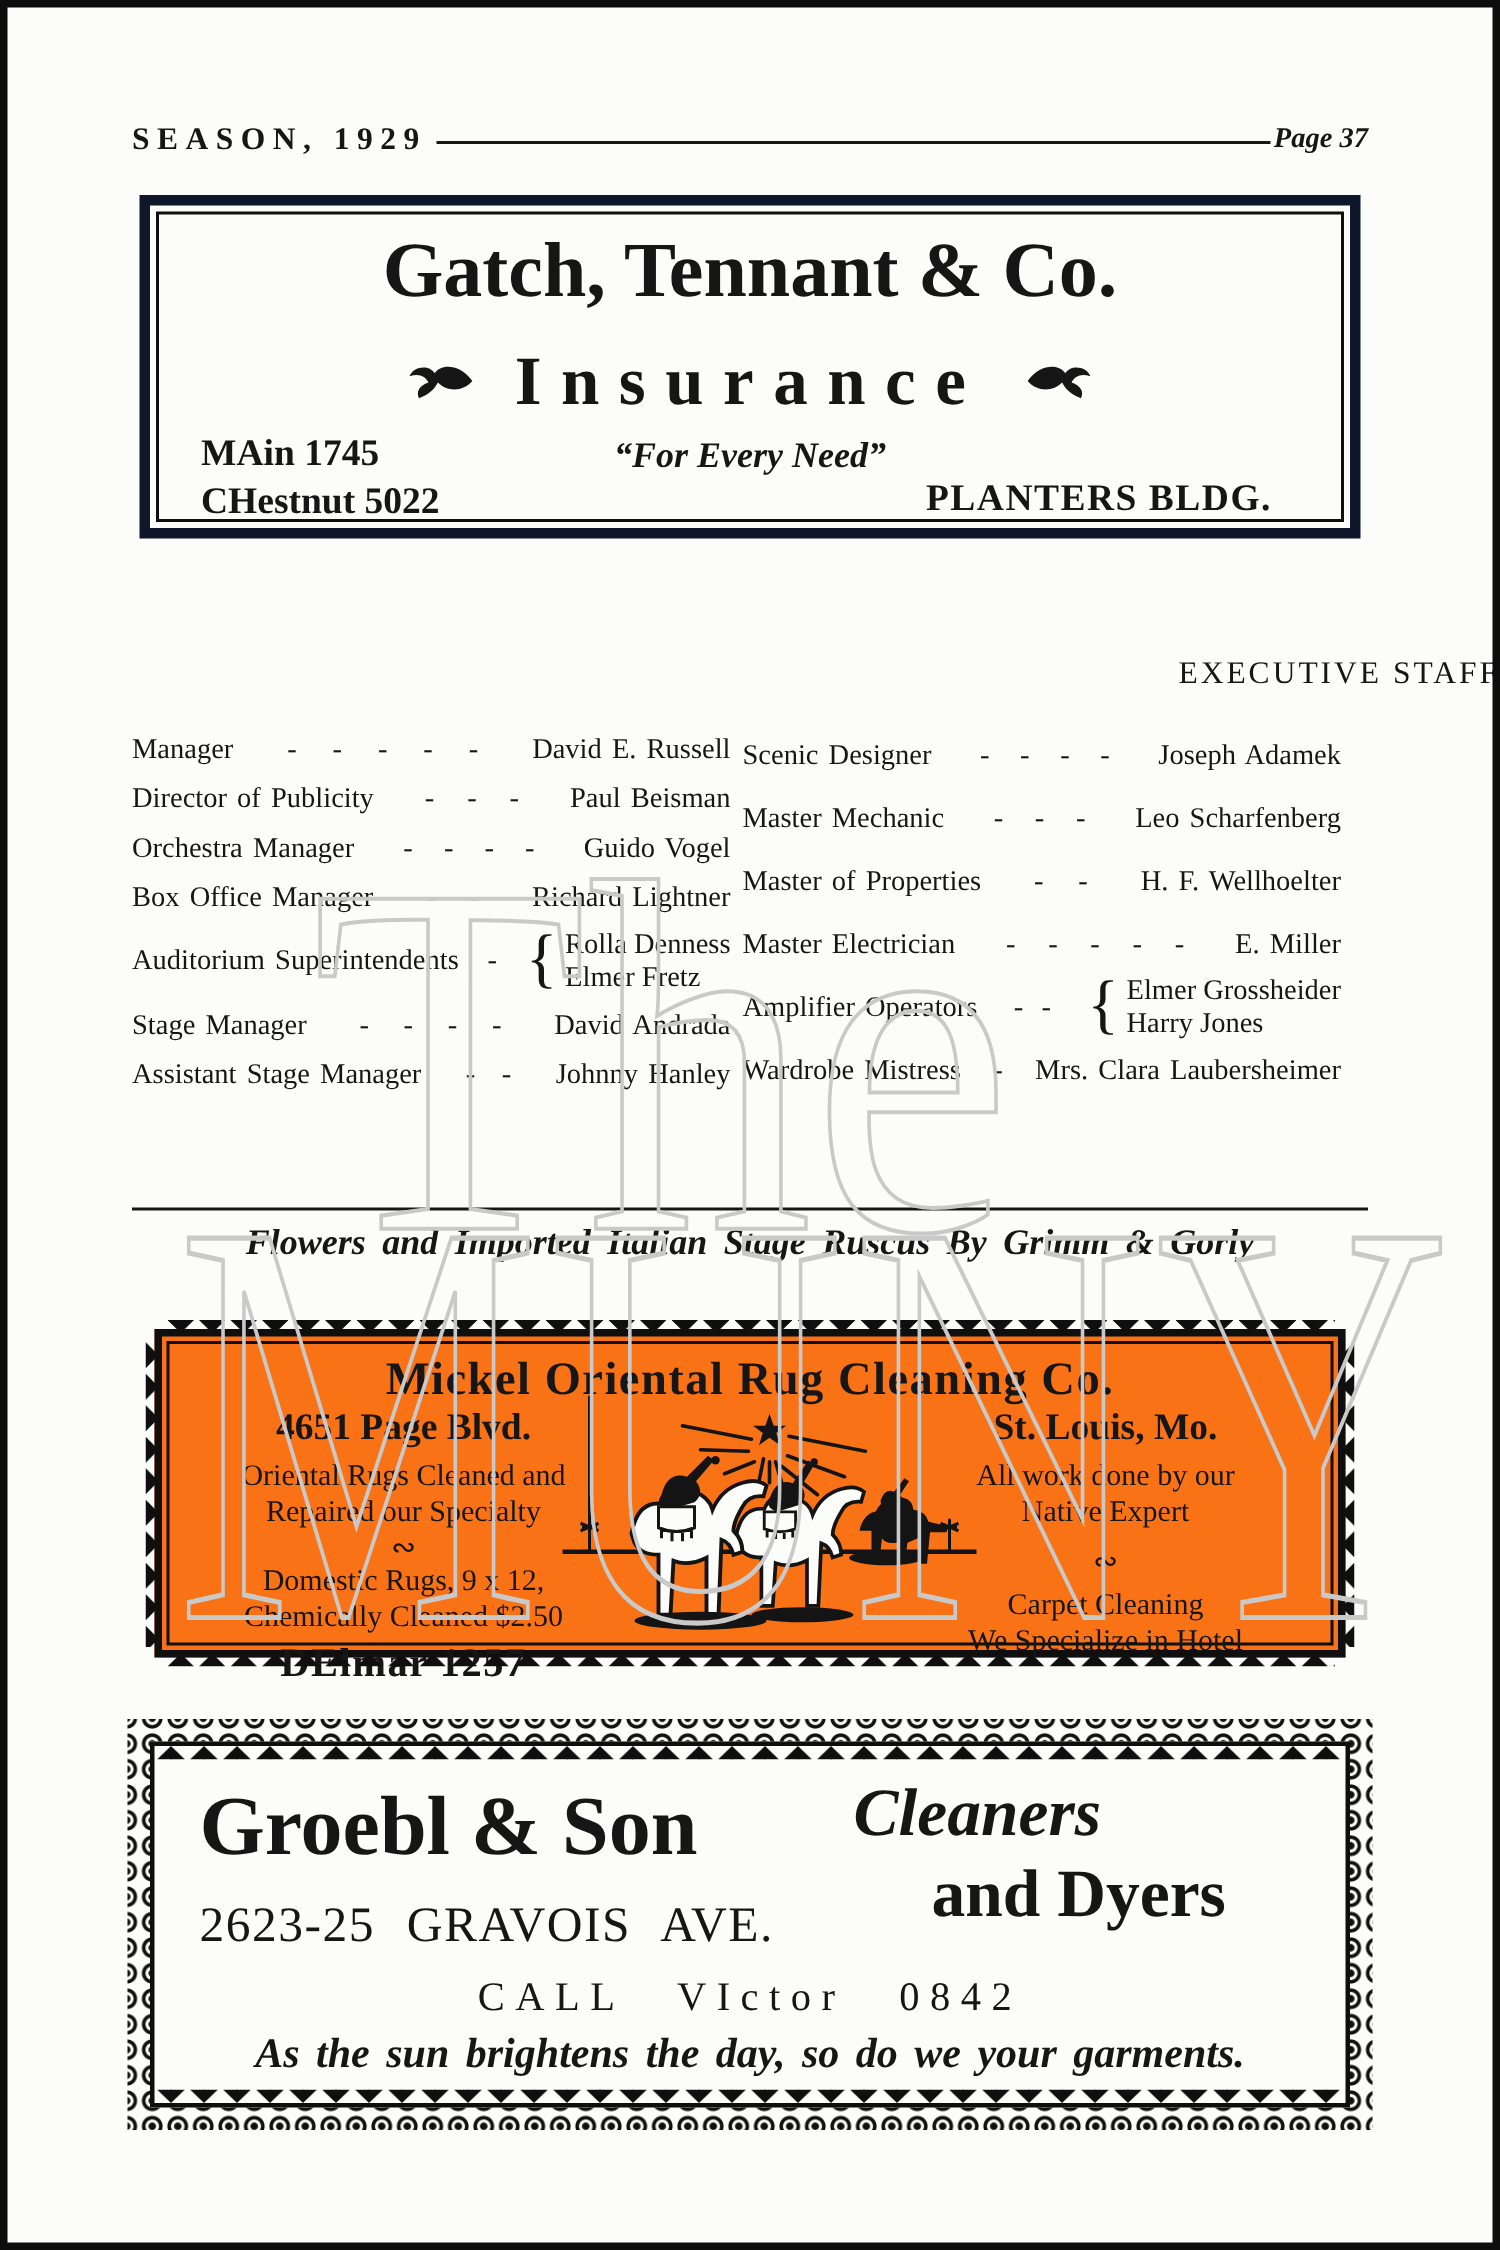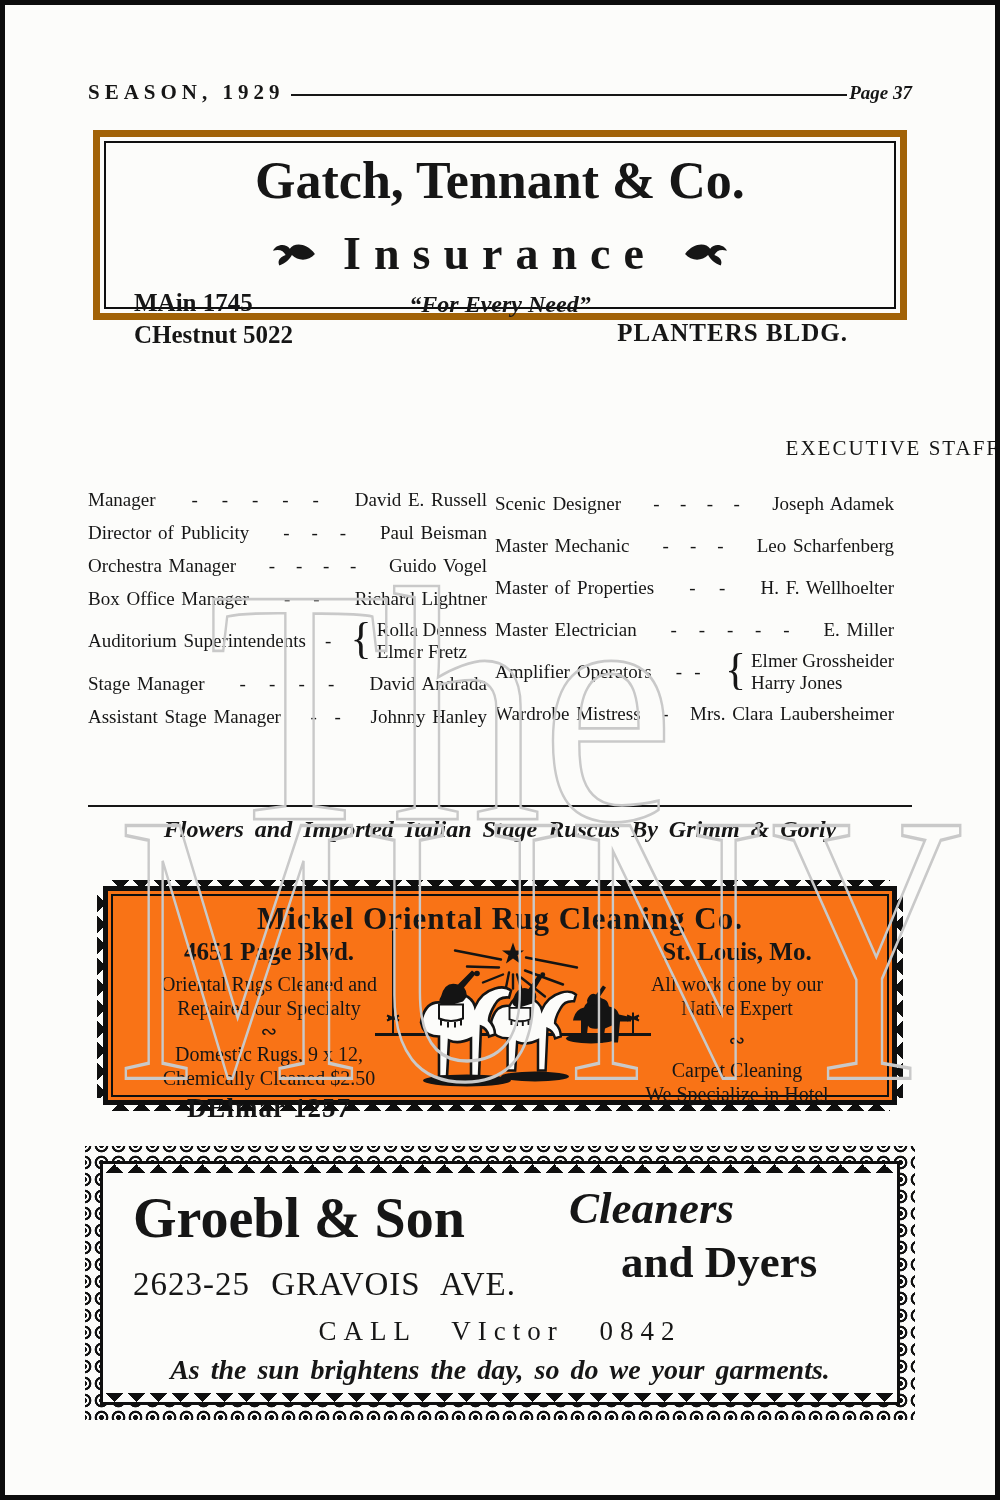--- a/index.html
+++ b/index.html
@@ -10,22 +10,22 @@
   }
   .frame{position:absolute;inset:0;border:5px solid #0d0d0d;pointer-events:none;z-index:3;}
 
   
   .hdr{position:absolute;top:80px;left:88px;width:824px;display:flex;align-items:center;z-index:2;}
   .hdr-season{font-size:21px;font-weight:700;letter-spacing:5px;white-space:nowrap;}
   .hdr-rule{flex:1;height:2px;background:#161616;margin:4px 2px 0 6px;}
   .hdr-page{font-size:19px;font-weight:700;font-style:italic;white-space:nowrap;}
 
   
-  .gatch{position:absolute;top:130px;left:93px;width:814px;height:190px;
-    border:7px solid #a16207;padding:4px;box-sizing:border-box;z-index:2;background:#fcfcfa;}
+  .gatch{position:absolute;top:130px;left:93px;width:814px;height:229px;
+    border:7px solid #0f172a;padding:4px;box-sizing:border-box;z-index:2;background:#fcfcfa;}
   .gatch-in{position:relative;border:2px solid #0f0f0f;height:100%;box-sizing:border-box;}
   .g-title{position:absolute;top:8px;left:0;right:0;text-align:center;
     font-size:52px;font-weight:700;}
   .g-insrow{position:absolute;top:84px;left:0;right:0;display:flex;justify-content:center;align-items:center;gap:26px;}
   .g-ins{font-size:46px;font-weight:700;letter-spacing:13px;}
   .fleur{width:46px;height:28px;fill:#161616;}
   .fleur.flip{transform:scaleX(-1);}
   .g-tag{position:absolute;top:148px;left:0;right:0;text-align:center;
     font-size:24px;font-weight:700;font-style:italic;}
   .g-ph{position:absolute;left:28px;font-size:25px;font-weight:700;}

